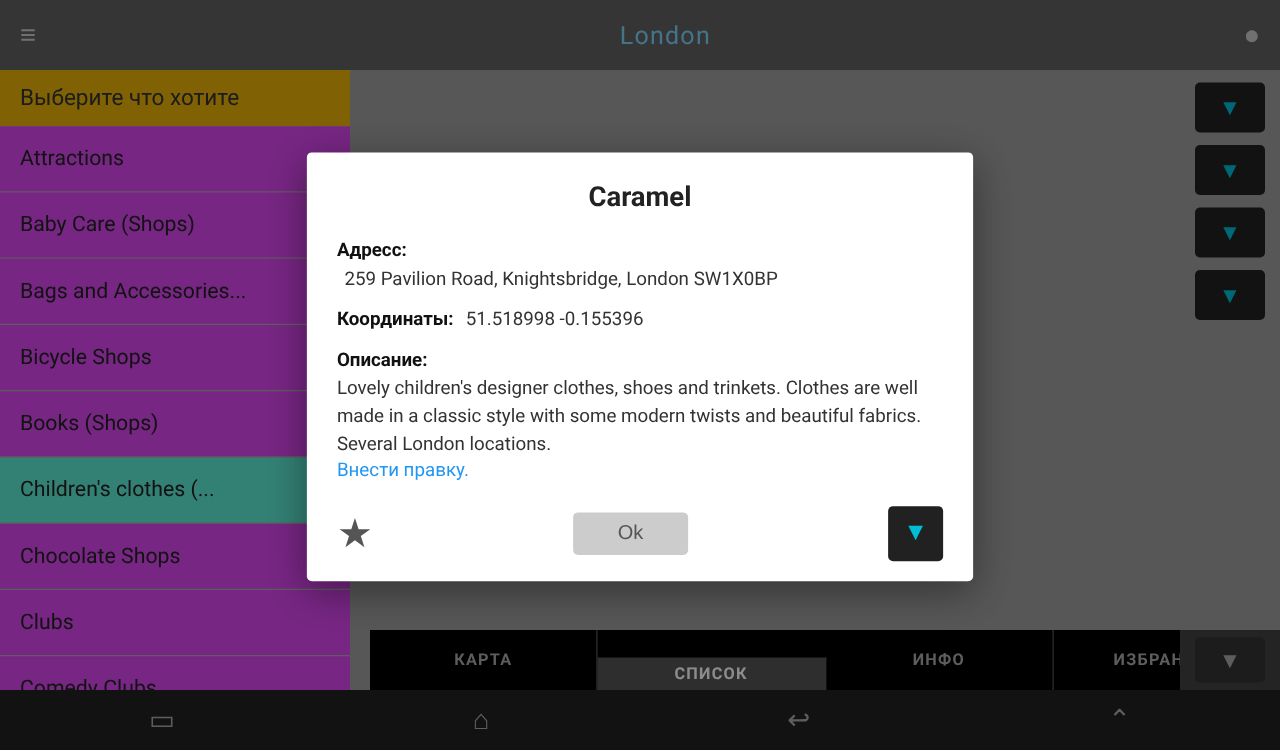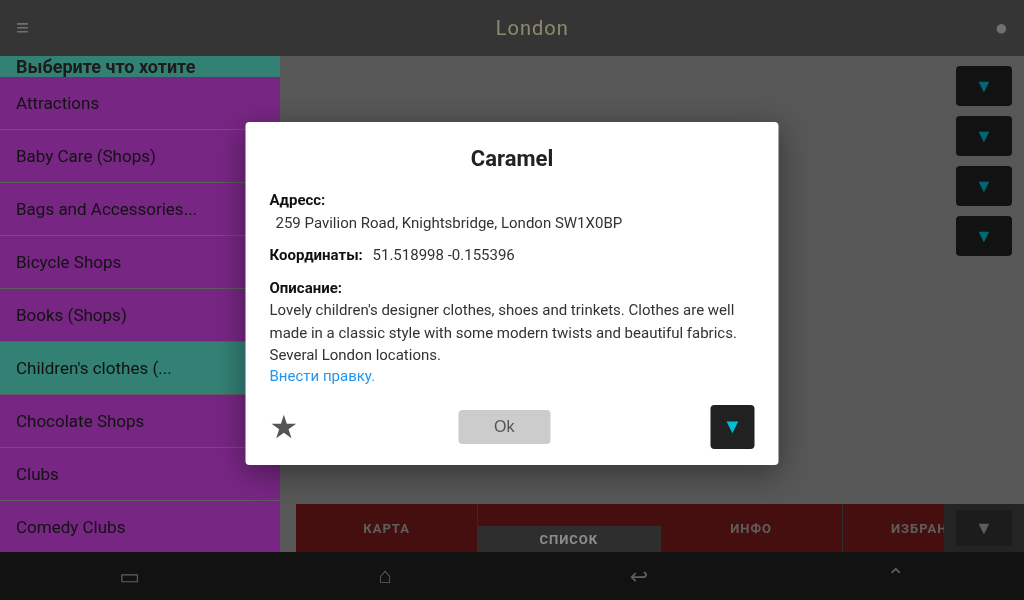--- a/index.html
+++ b/index.html
@@ -28,21 +28,21 @@
       background: #616161;
       display: flex;
       align-items: center;
       justify-content: space-between;
       padding: 0 16px;
       position: absolute;
       top: 0; left: 0;
       z-index: 1;
     }
     .top-bar-title {
-      color: #fef9c3;
+      color: #7dd3fc;
       font-size: 20px;
       font-weight: 400;
       letter-spacing: 1px;
       margin-left: 41px;
     }
     .hamburger-icon, .search-icon {
       color: #ccc;
       font-size: 22px;
       cursor: pointer;
     }
@@ -52,25 +52,25 @@
       position: absolute;
       top: 56px;
       left: 0;
       width: 280px;
       height: calc(600px - 56px - 48px);
       background: #bdbdbd;
       overflow-y: auto;
       z-index: 1;
     }
     .sidebar-header {
-      padding: 0 16px;
+      padding: 12px 16px;
       font-size: 18px;
-      font-weight: bold;
+      font-weight: normal;
       color: #333;
-      background: #5eead4;
+      background: #eab308;
     }
     .sidebar-item {
       padding: 16px 16px;
       font-size: 17px;
       color: #222;
       border-bottom: 1px solid #aaa;
       background: #d946ef;
       cursor: pointer;
     }
     .sidebar-item.active {
@@ -106,21 +106,21 @@
       font-size: 18px;
     }
 
     
     .bottom-tabs {
       position: absolute;
       bottom: 48px;
       left: 296px;
       right: 0;
       height: 48px;
-      background: #7f1d1d;
+      background: #000000;
       display: flex;
       z-index: 1;
     }
     .tab-item {
       flex: 1;
       display: flex;
       align-items: center;
       justify-content: center;
       color: #aaa;
       font-size: 13px;

